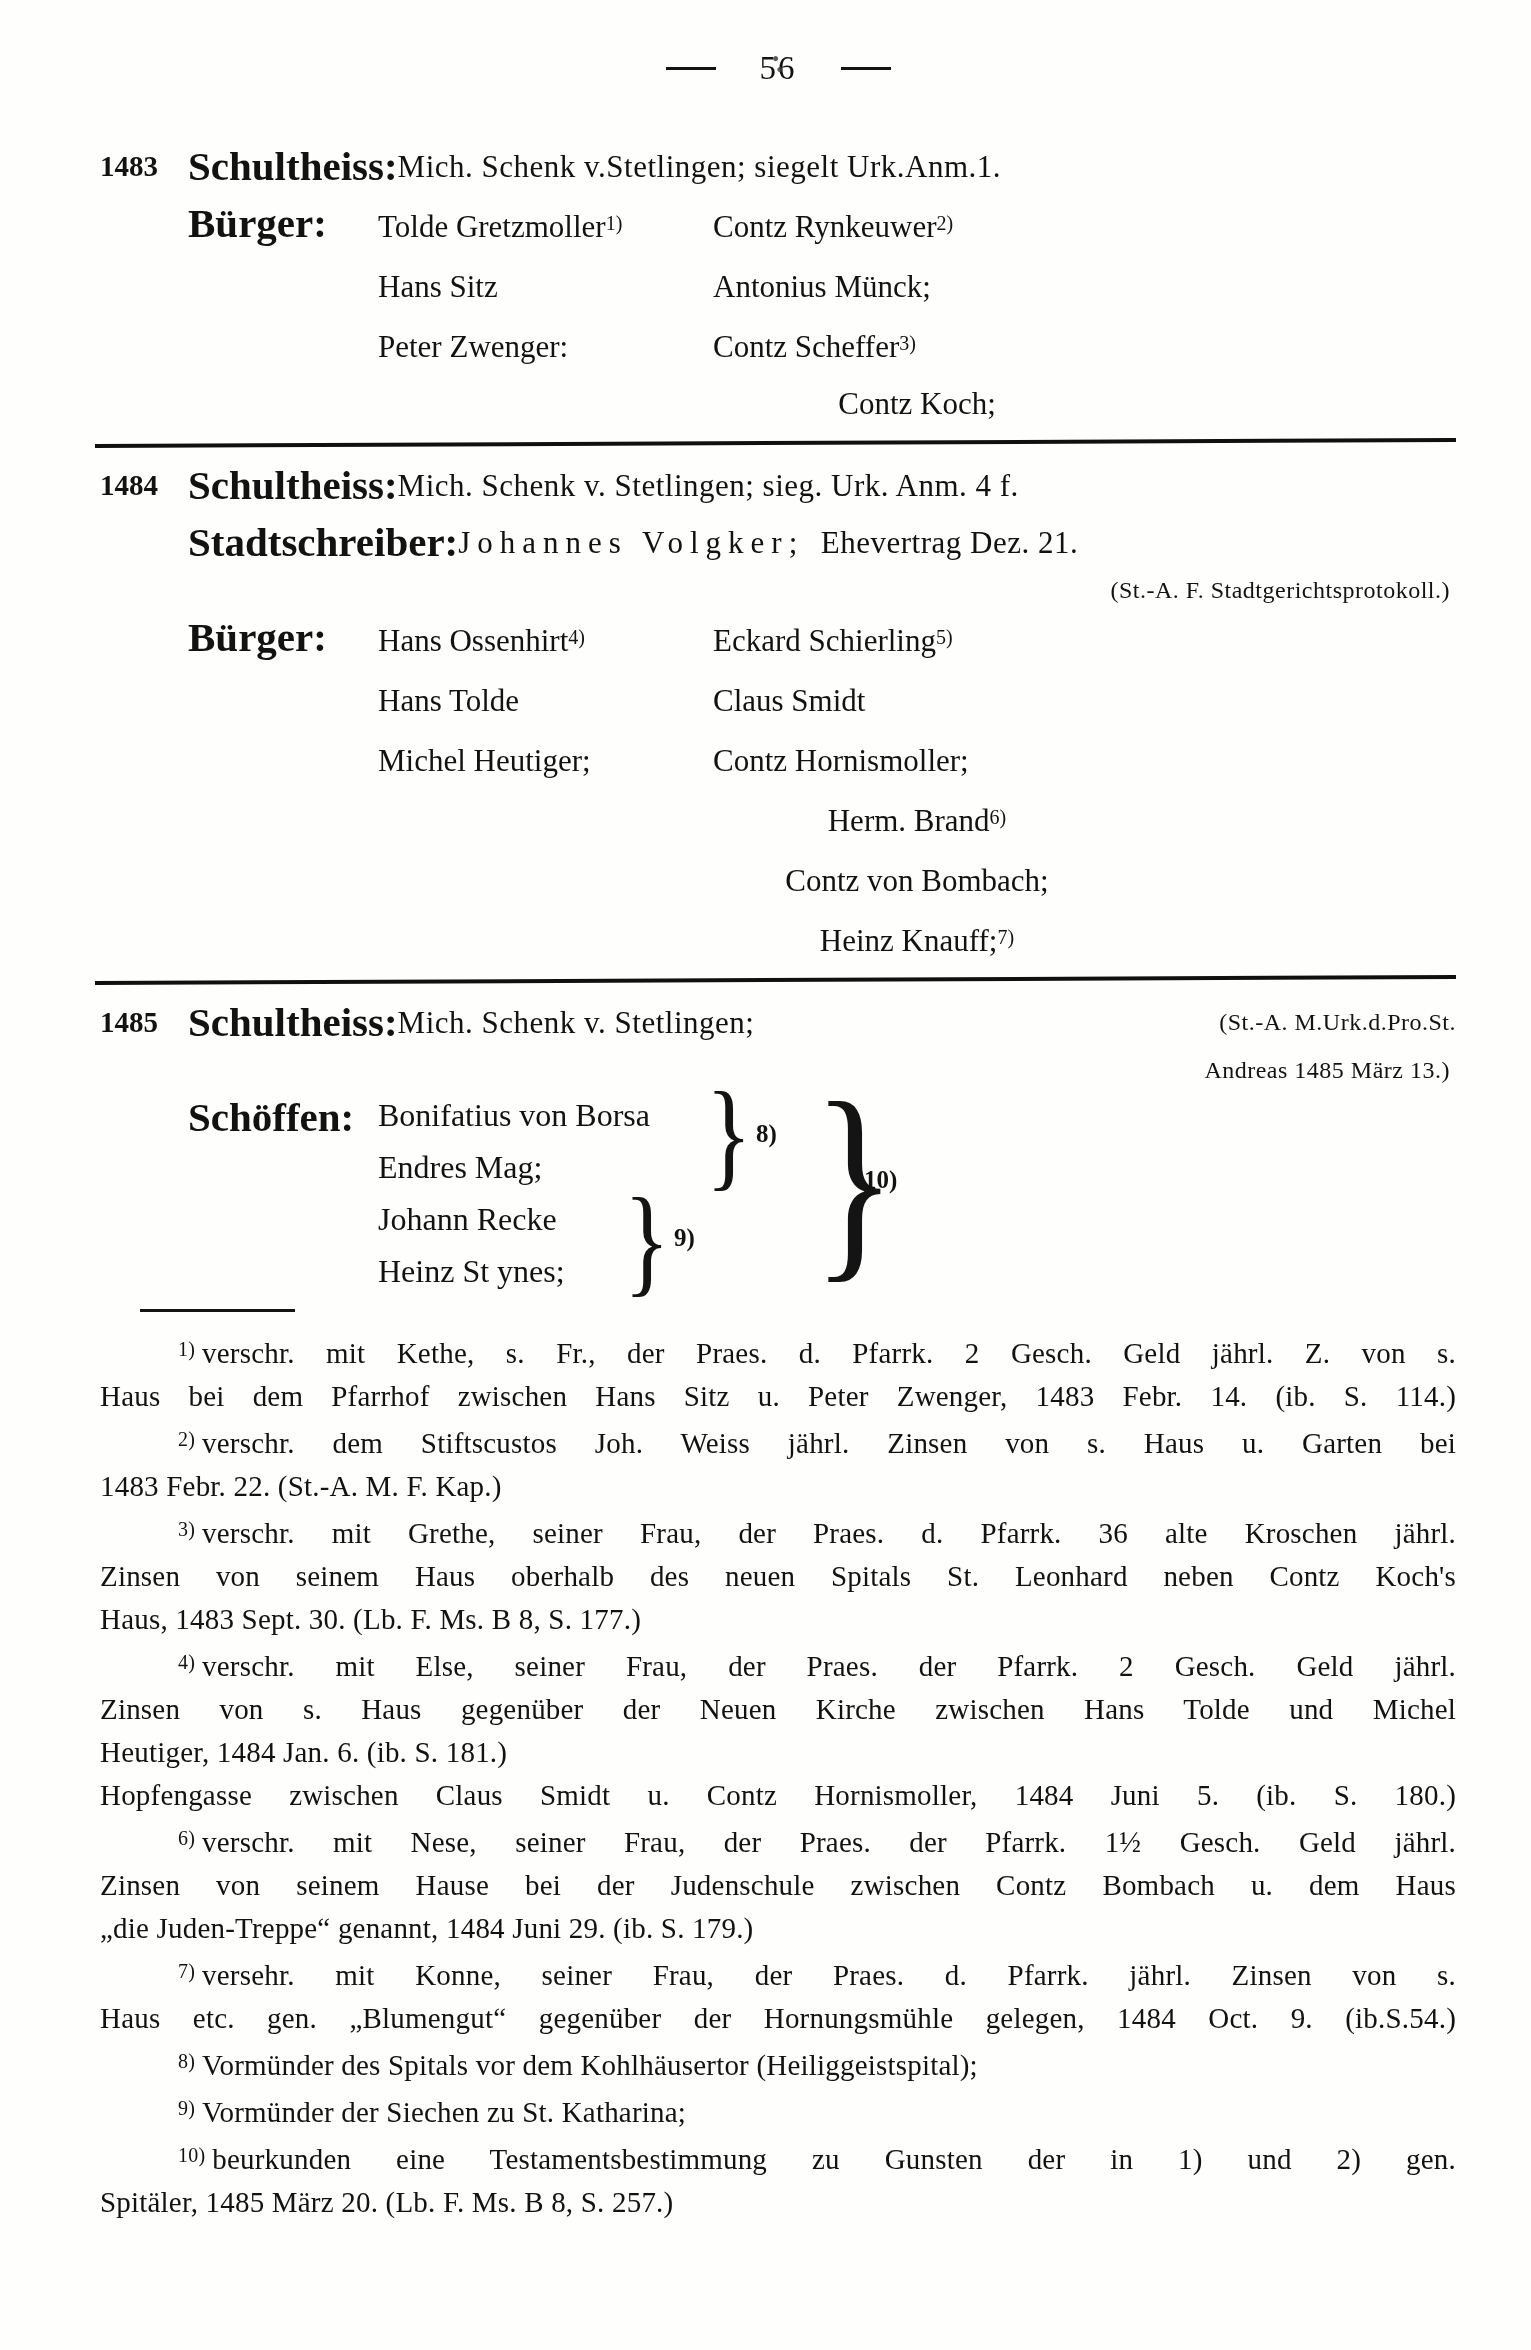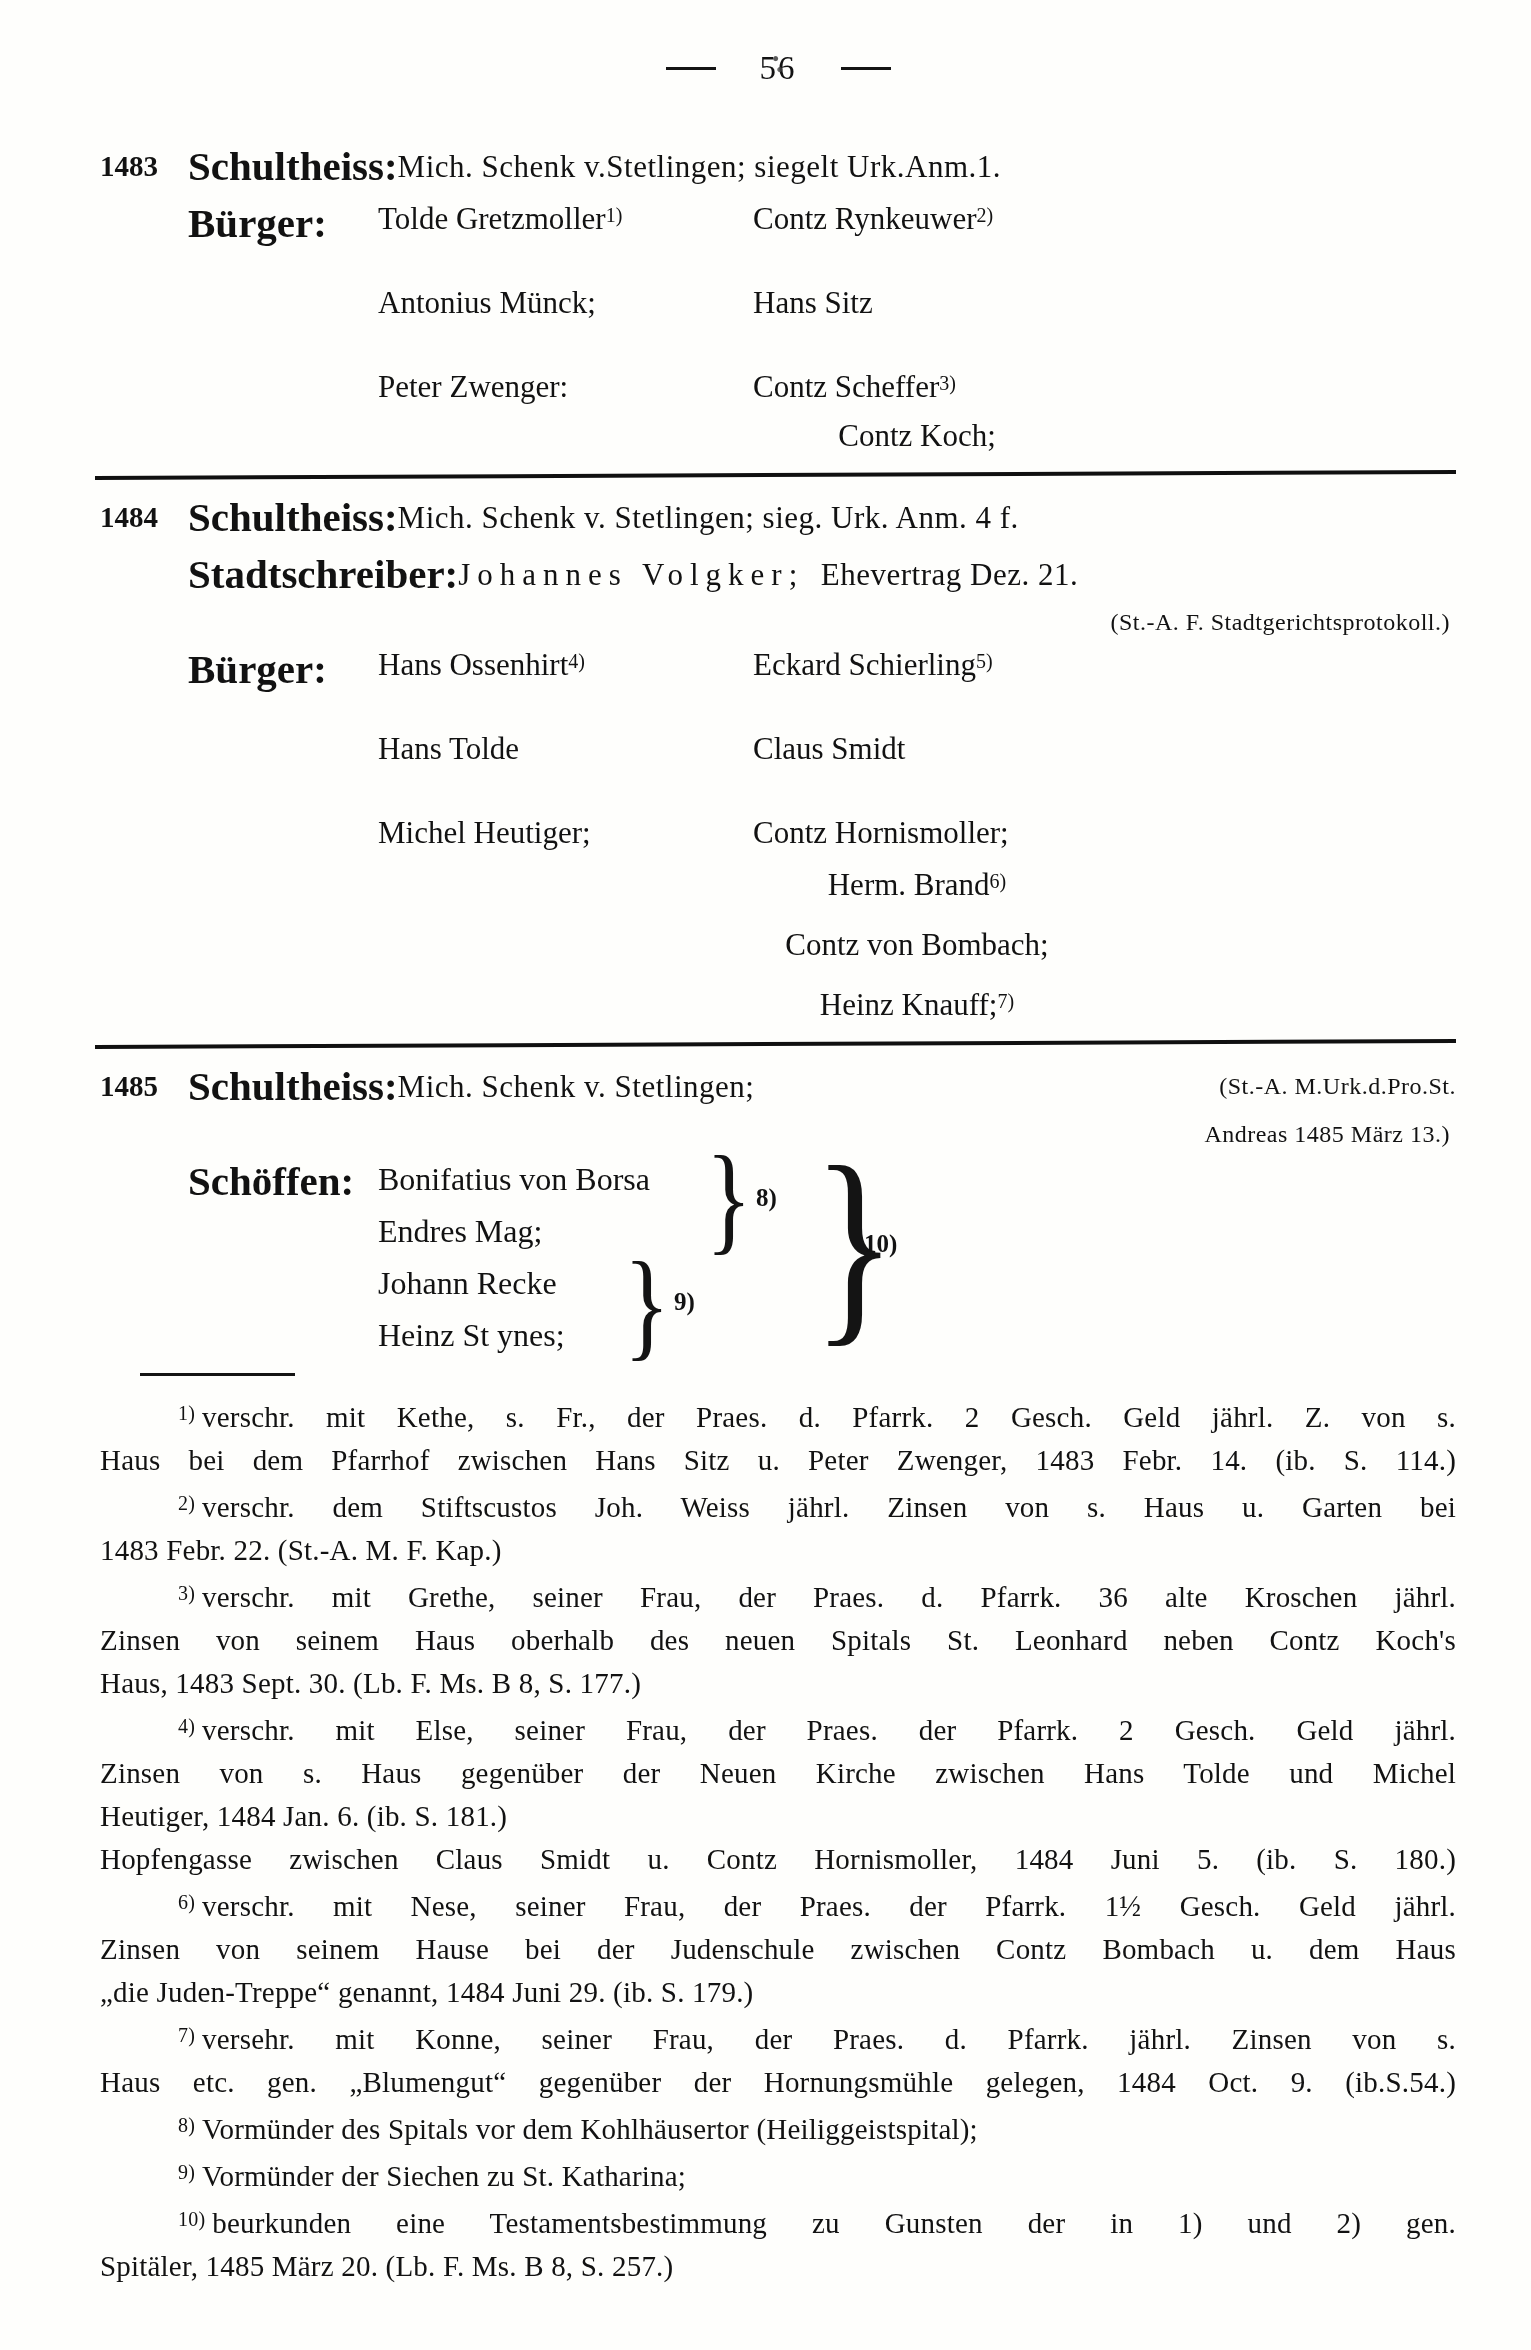--- a/index.html
+++ b/index.html
@@ -22,21 +22,21 @@
     background:radial-gradient(circle at 40% 30%, #333 0 2px, transparent 3px),
                radial-gradient(circle at 70% 80%, #444 0 2px, transparent 3px);
     opacity:.8;}
   
   .row{display:flex;line-height:57px;}
   .year{width:88px;font-weight:700;font-size:29px;flex:none;}
   .label{min-width:190px;font-weight:700;font-size:41px;flex:none;}
   .value{letter-spacing:.5px;}
   .spaced{letter-spacing:7px;}
   .content{flex:1;}
-  .name-grid{display:grid;grid-template-columns:335px 1fr;line-height:40px;margin-left:278px;gap:40px;}
+  .name-grid{display:grid;grid-template-columns:335px 1fr;line-height:57px;margin-left:278px;}
   .centered{margin-left:278px;text-align:center;line-height:57px;}
   .ref{font-size:20px;vertical-align:7px;letter-spacing:0;}
   .rule{height:4px;background:#101010;margin:9px 0 12px -5px;transform:rotate(-0.25deg);}
   .src-right{text-align:right;font-size:24px;line-height:38px;padding-right:6px;letter-spacing:.5px;}
   .inline-src{font-size:24px;margin-left:auto;letter-spacing:.5px;white-space:nowrap;}
   
   .schoeffen{position:relative;line-height:52px;font-size:32px;flex:1;}
   .brace{position:absolute;line-height:1;font-weight:400;transform:scaleX(.8);color:#141414;}
   .brace.b8{left:322px;top:-14px;font-size:120px;}
   .brace.b9{left:240px;top:92px;font-size:120px;}
@@ -73,22 +73,22 @@
       <span class="value">Mich. Schenk v.Stetlingen; siegelt Urk.Anm.1.</span>
     </div>
     <div class="row">
       <span class="year"></span>
       <span class="label">Bürger:</span>
       <span class="content"></span>
     </div>
     <div class="name-grid" style="margin-top:-57px;">
       <div><span>Tolde Gretzmoller</span><span class="ref">1)</span></div>
       <div><span>Contz Rynkeuwer</span><span class="ref">2)</span></div>
+      <div><span>Hans Sitz</span><span class="ref"></span></div>
       <div><span>Antonius Münck;</span><span class="ref"></span></div>
-      <div><span>Hans Sitz</span><span class="ref"></span></div>
       <div><span>Peter Zwenger:</span><span class="ref"></span></div>
       <div><span>Contz Scheffer</span><span class="ref">3)</span></div>
     </div>
     <div class="centered"><span>Contz Koch;</span></div>
   </div>
 
   <div class="rule"></div>
 
   <div>
     <div class="row">

